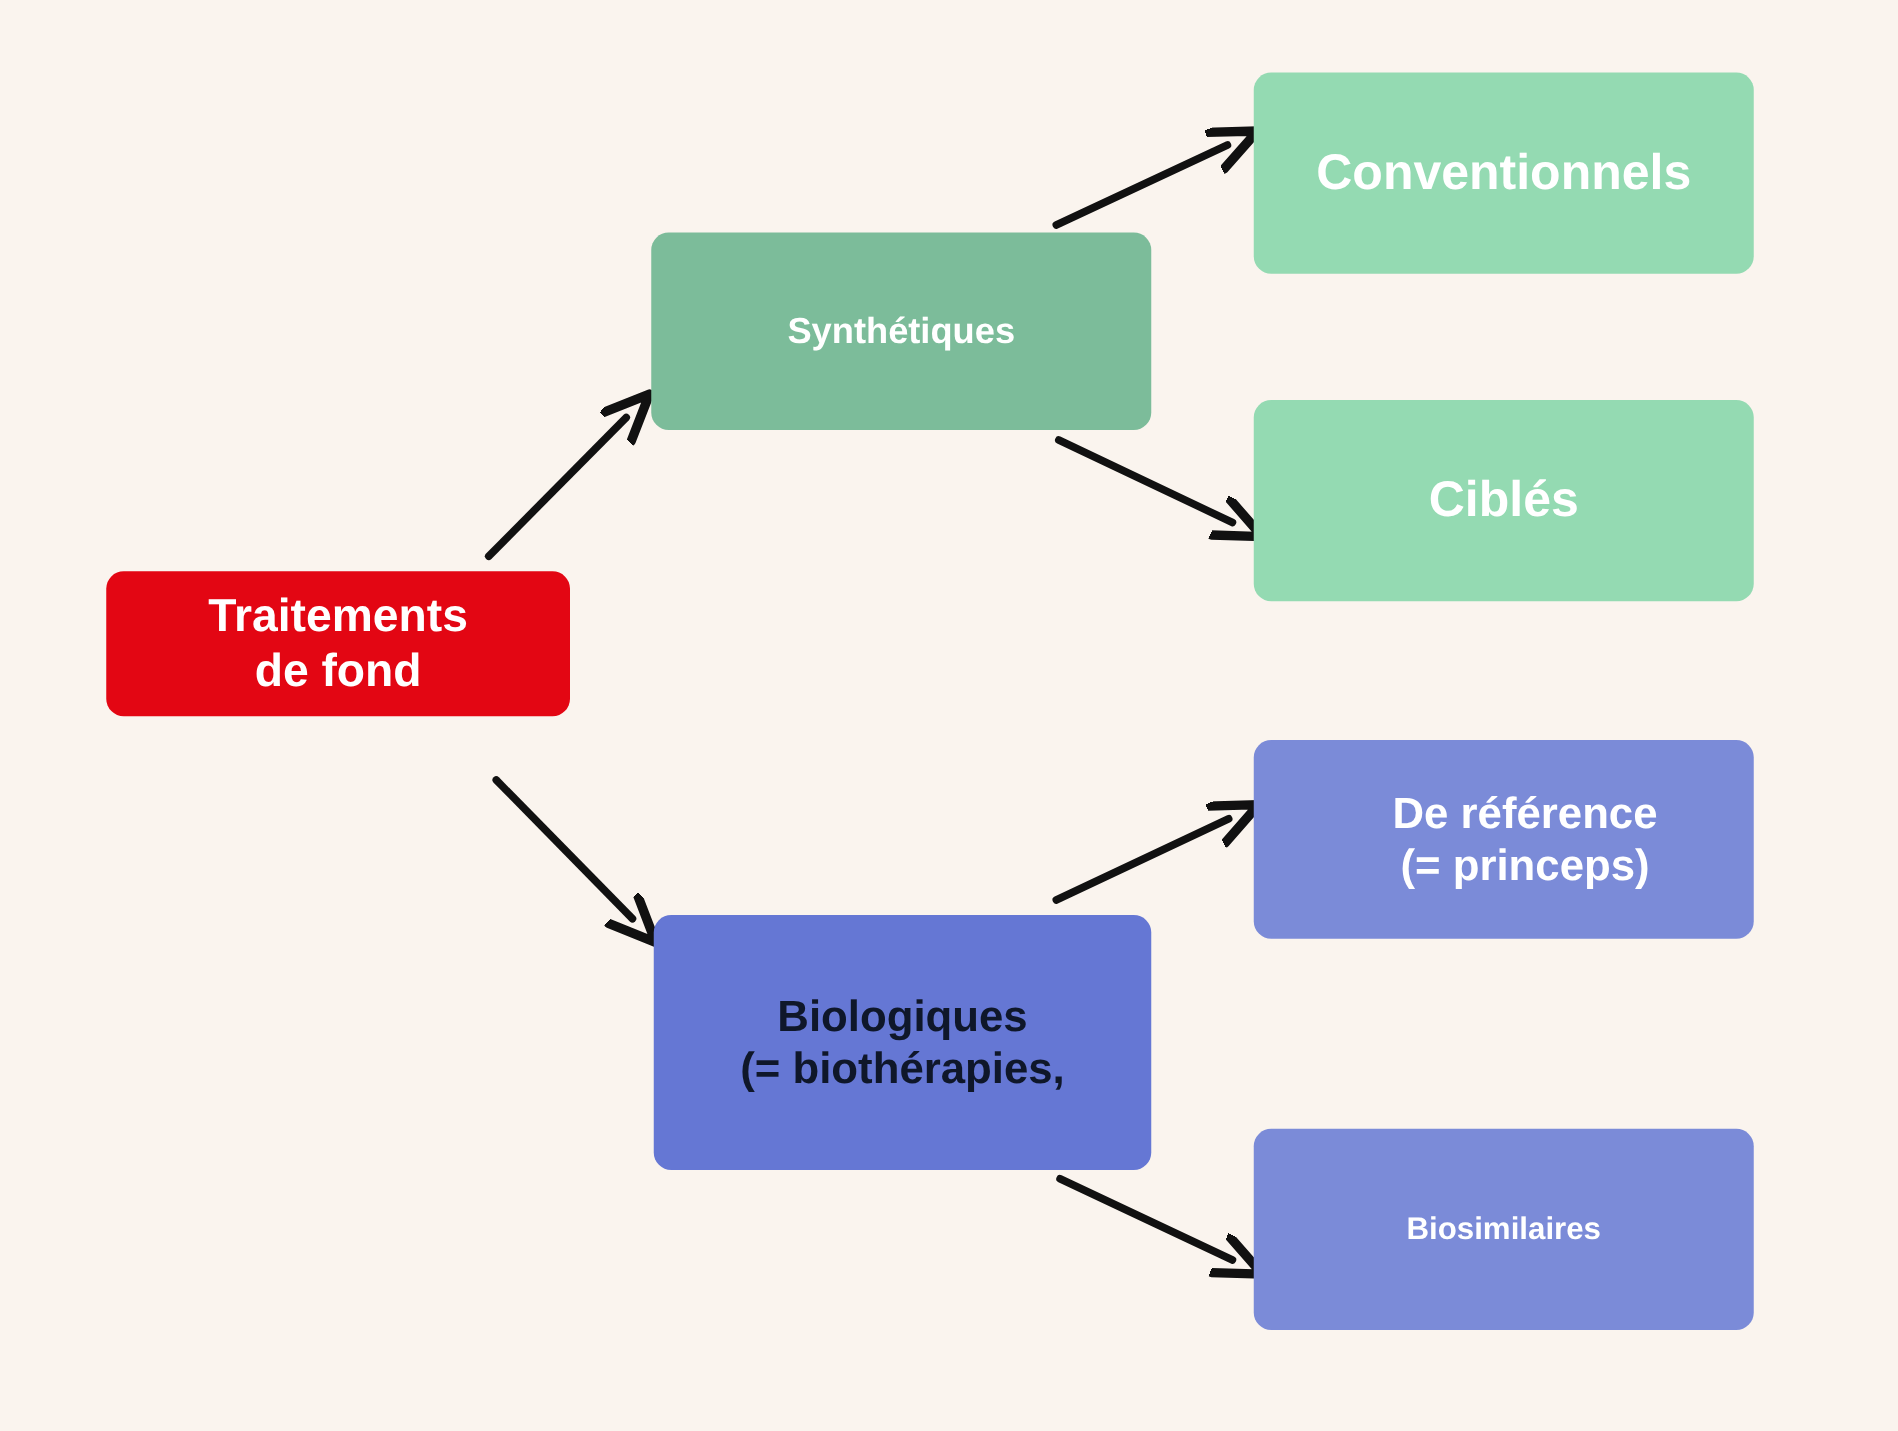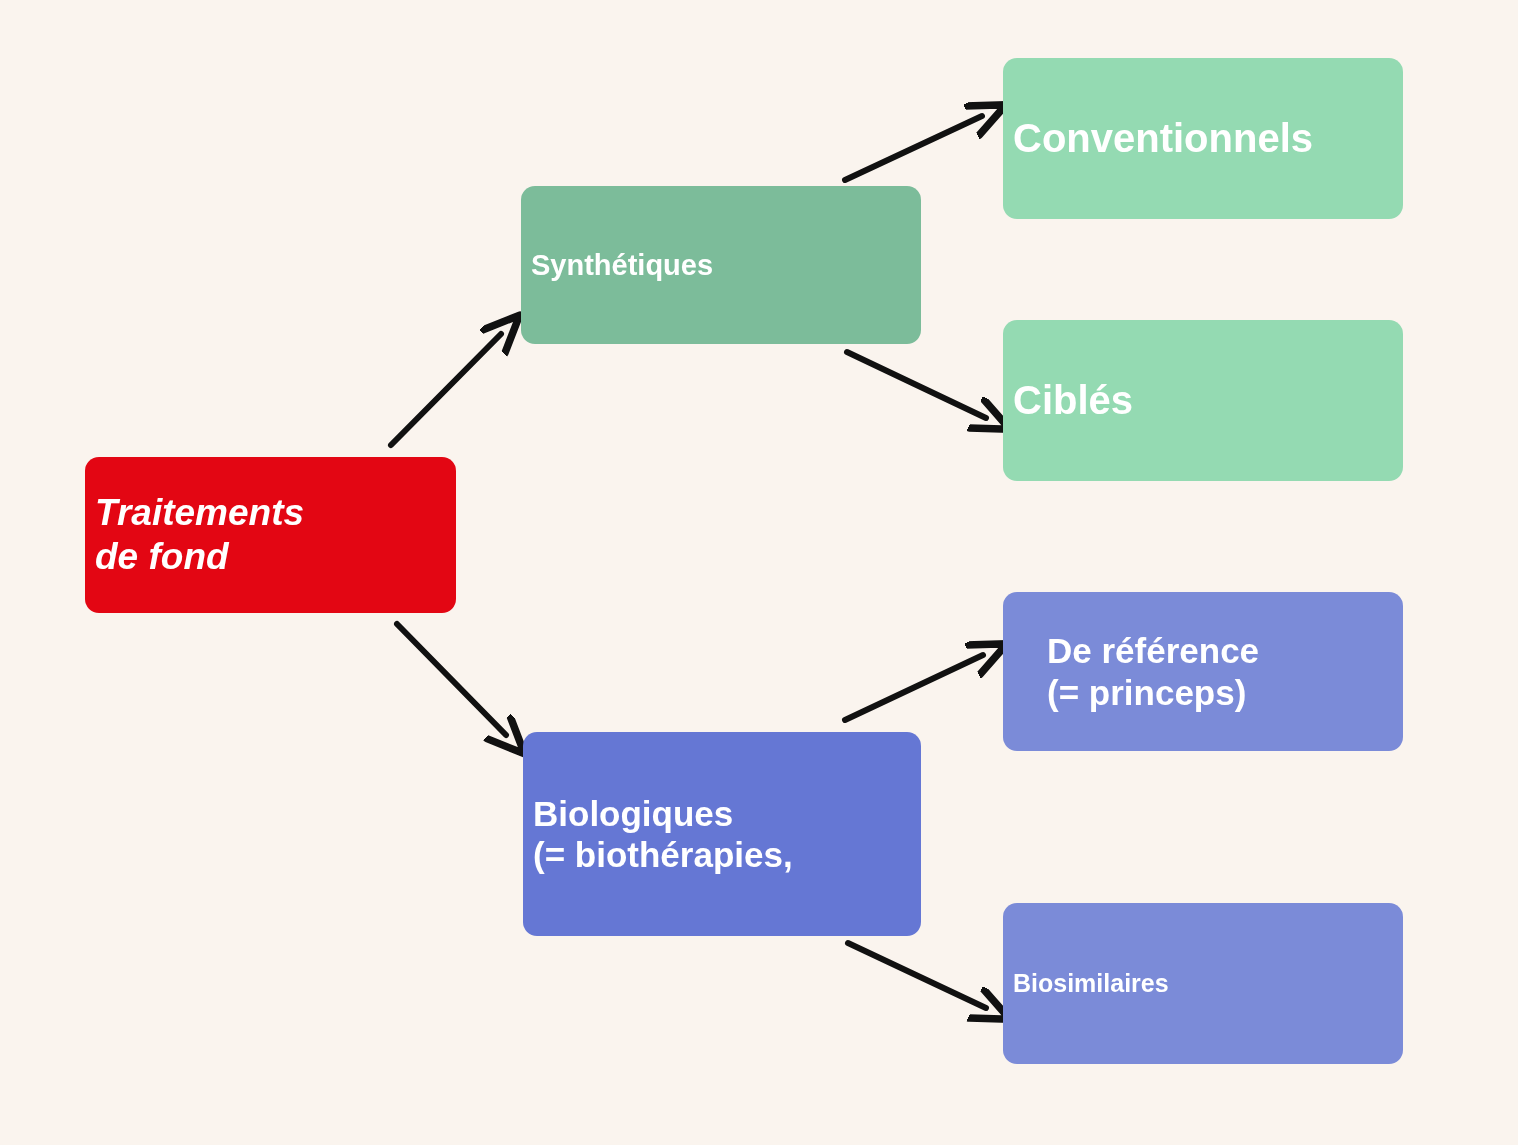--- a/index.html
+++ b/index.html
@@ -25,43 +25,42 @@
     width: 1518px;
     height: 1145px;
     pointer-events: none;
   }
   .node {
     position: absolute;
     box-sizing: border-box;
     border-radius: 14px;
     display: flex;
     flex-direction: column;
-    align-items: flex-start;
+    align-items: center;
     justify-content: center;
     text-align: center;
     color: #ffffff;
     line-height: 1.18;
     padding: 4px 10px;
   }
   .node .line-bold {
     font-weight: bold;
     display: block;
   }
   .node .line-regular {
     font-weight: bold;
     display: block;
   }
 
   
   #node-root {
-    left: 85px;  top: 457px;  width: 371px;  height: 156px;
+    left: 85px;  top: 457px;  width: 371px;  height: 116px;
     background: #e30613;
     font-size: 37px;
     font-weight: bold;
-    font-style: italic;
   }
   #node-synthetiques {
     left: 521px; top: 186px; width: 400px; height: 158px;
     background: #7cbc9a;
     font-size: 29px;
     font-weight: bold;
   }
   #node-conventionnels {
     left: 1003px; top: 58px;  width: 400px; height: 161px;
     background: #94dab2;
@@ -119,21 +118,21 @@
 
   <div class="node" id="node-root" style="background: rgb(227, 6, 19); color: rgb(255, 255, 255);">
     <span class="line-bold">Traitements</span>
     <span class="line-bold">de fond</span>
   </div>
 
   <div class="node" id="node-synthetiques" style="background: rgb(124, 188, 154); color: rgb(255, 255, 255);">
     <span class="line-bold">Synthétiques</span>
   </div>
 
-  <div class="node" id="node-biologiques" style="background: rgb(101, 119, 212); color: #ffffff;">
+  <div class="node" id="node-biologiques" style="background: rgb(101, 119, 212); color: #0f172a;">
     <span class="line-bold">Biologiques</span>
     <span class="line-regular">(= biothérapies,</span>
   </div>
 
   <div class="node" id="node-conventionnels" style="background: rgb(148, 218, 178); color: rgb(255, 255, 255);">
     <span class="line-bold">Conventionnels</span>
   </div>
 
   <div class="node" id="node-cibles" style="background: rgb(148, 218, 178); color: rgb(255, 255, 255);">
     <span class="line-regular">Ciblés</span>

